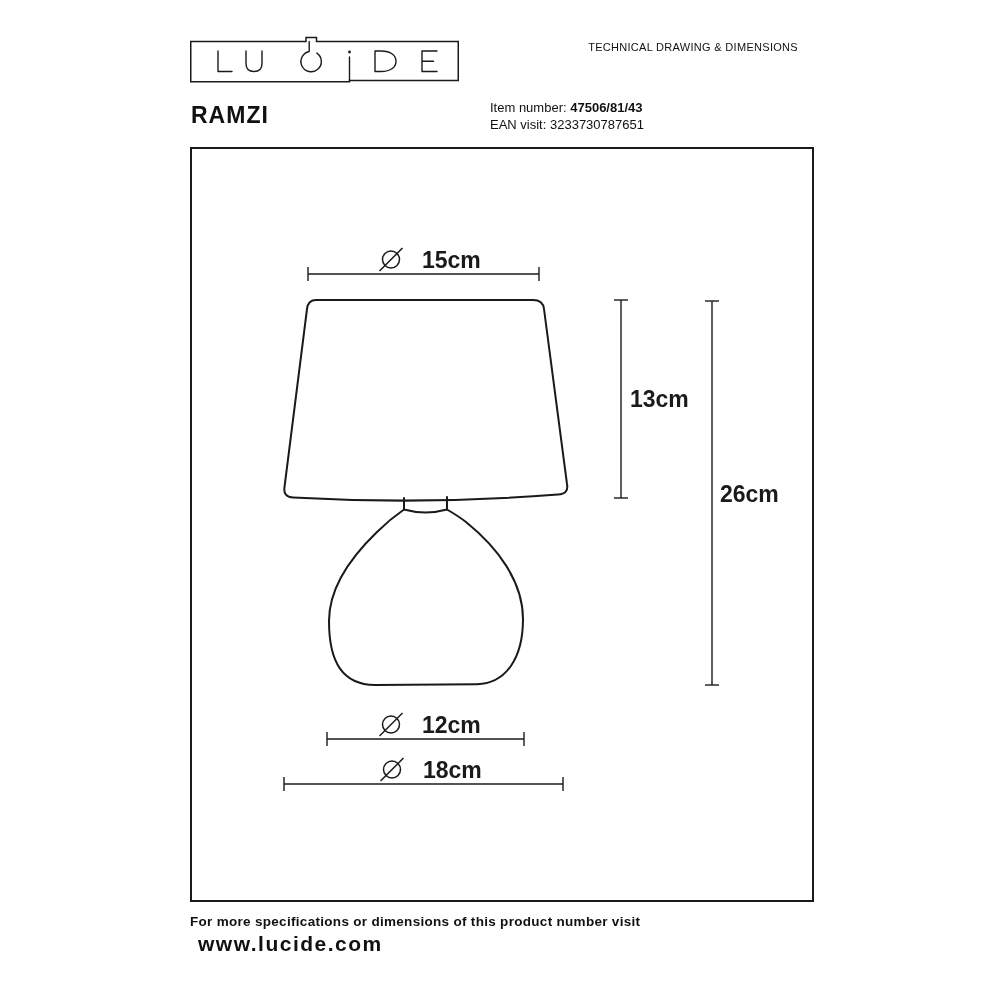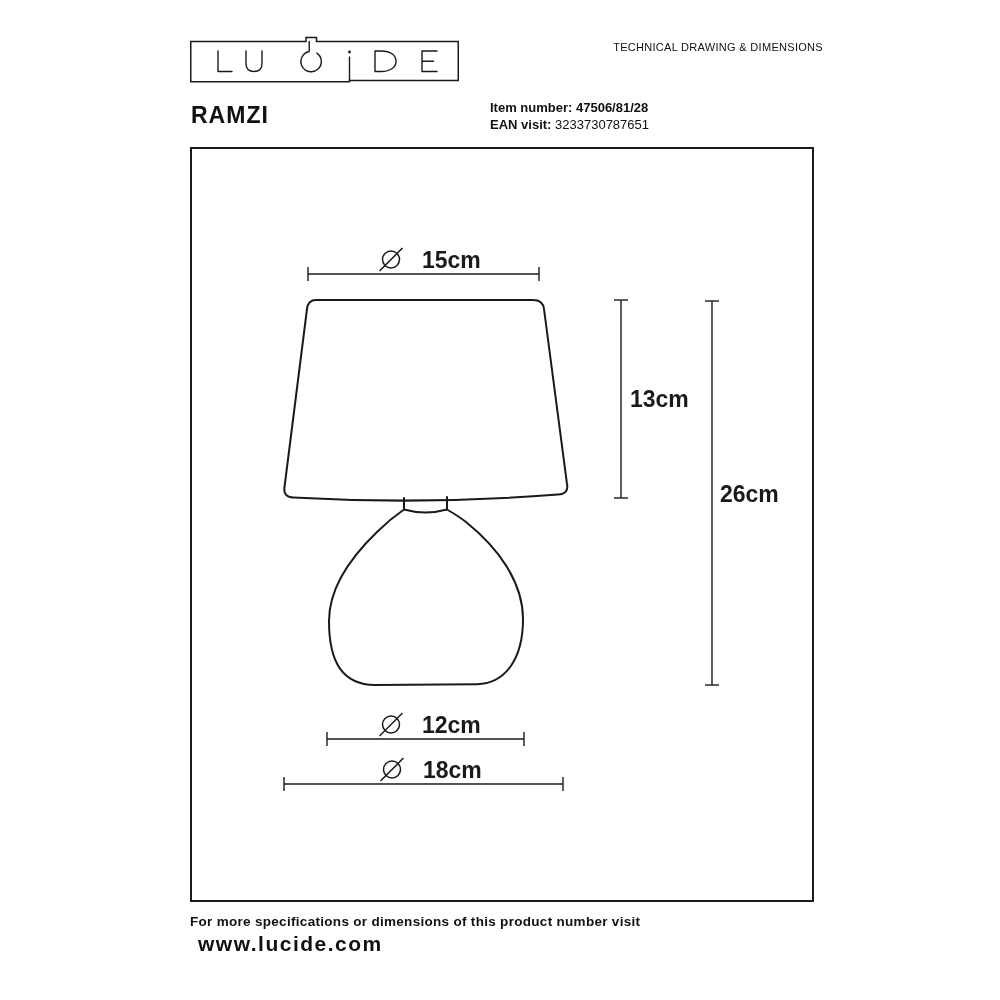--- a/index.html
+++ b/index.html
@@ -6,34 +6,34 @@
   .page{
     position:relative;
     width:1000px;height:1000px;
     background:#ffffff;
     font-family:"Liberation Sans",sans-serif;
     color:#111;
     overflow:hidden;
   }
   .abs{position:absolute;}
   .doc-title{
-    top:41px;right:177px;
+    top:41px;right:202px;
     font-size:11px;letter-spacing:.3px;
     white-space:nowrap;
     text-align:center;
   }
   .product-name{
     left:191px;top:102px;
     font-size:23px;font-weight:bold;letter-spacing:1px;
   }
   .codes{
     left:490px;top:99px;
     font-size:13px;line-height:17px;white-space:nowrap;
   }
-  .codes .lbl{font-weight:bold;}
+  .codes .lbl{font-weight:normal;}
   .codes .val-bold{font-weight:bold;}
   .drawing-box{
     left:190px;top:147px;width:624px;height:652px;border-radius:27px;
   }
   .footer-note{
     left:190px;top:914px;
     font-size:13.5px;font-weight:bold;letter-spacing:.3px;
   }
   .footer-site{
     left:198px;top:932px;
@@ -66,21 +66,21 @@
     </g>
   </svg>
 
   <div class="abs doc-title">TECHNICAL DRAWING &amp; DIMENSIONS</div>
 
   <div class="abs product-name">RAMZI</div>
 
   <div class="abs codes">
     <div>
       <span class="lbl">Item number:</span>
-      <span class="val-bold">47506/81/28</span>
+      <span class="val-bold">47506/81/43</span>
     </div>
     <div>
       <span class="lbl">EAN visit:</span>
       <span>3233730787651</span>
     </div>
   </div>
 
   <div class="abs drawing-box">
     <svg width="624" height="755" viewBox="0 0 624 755" role="img">
 

